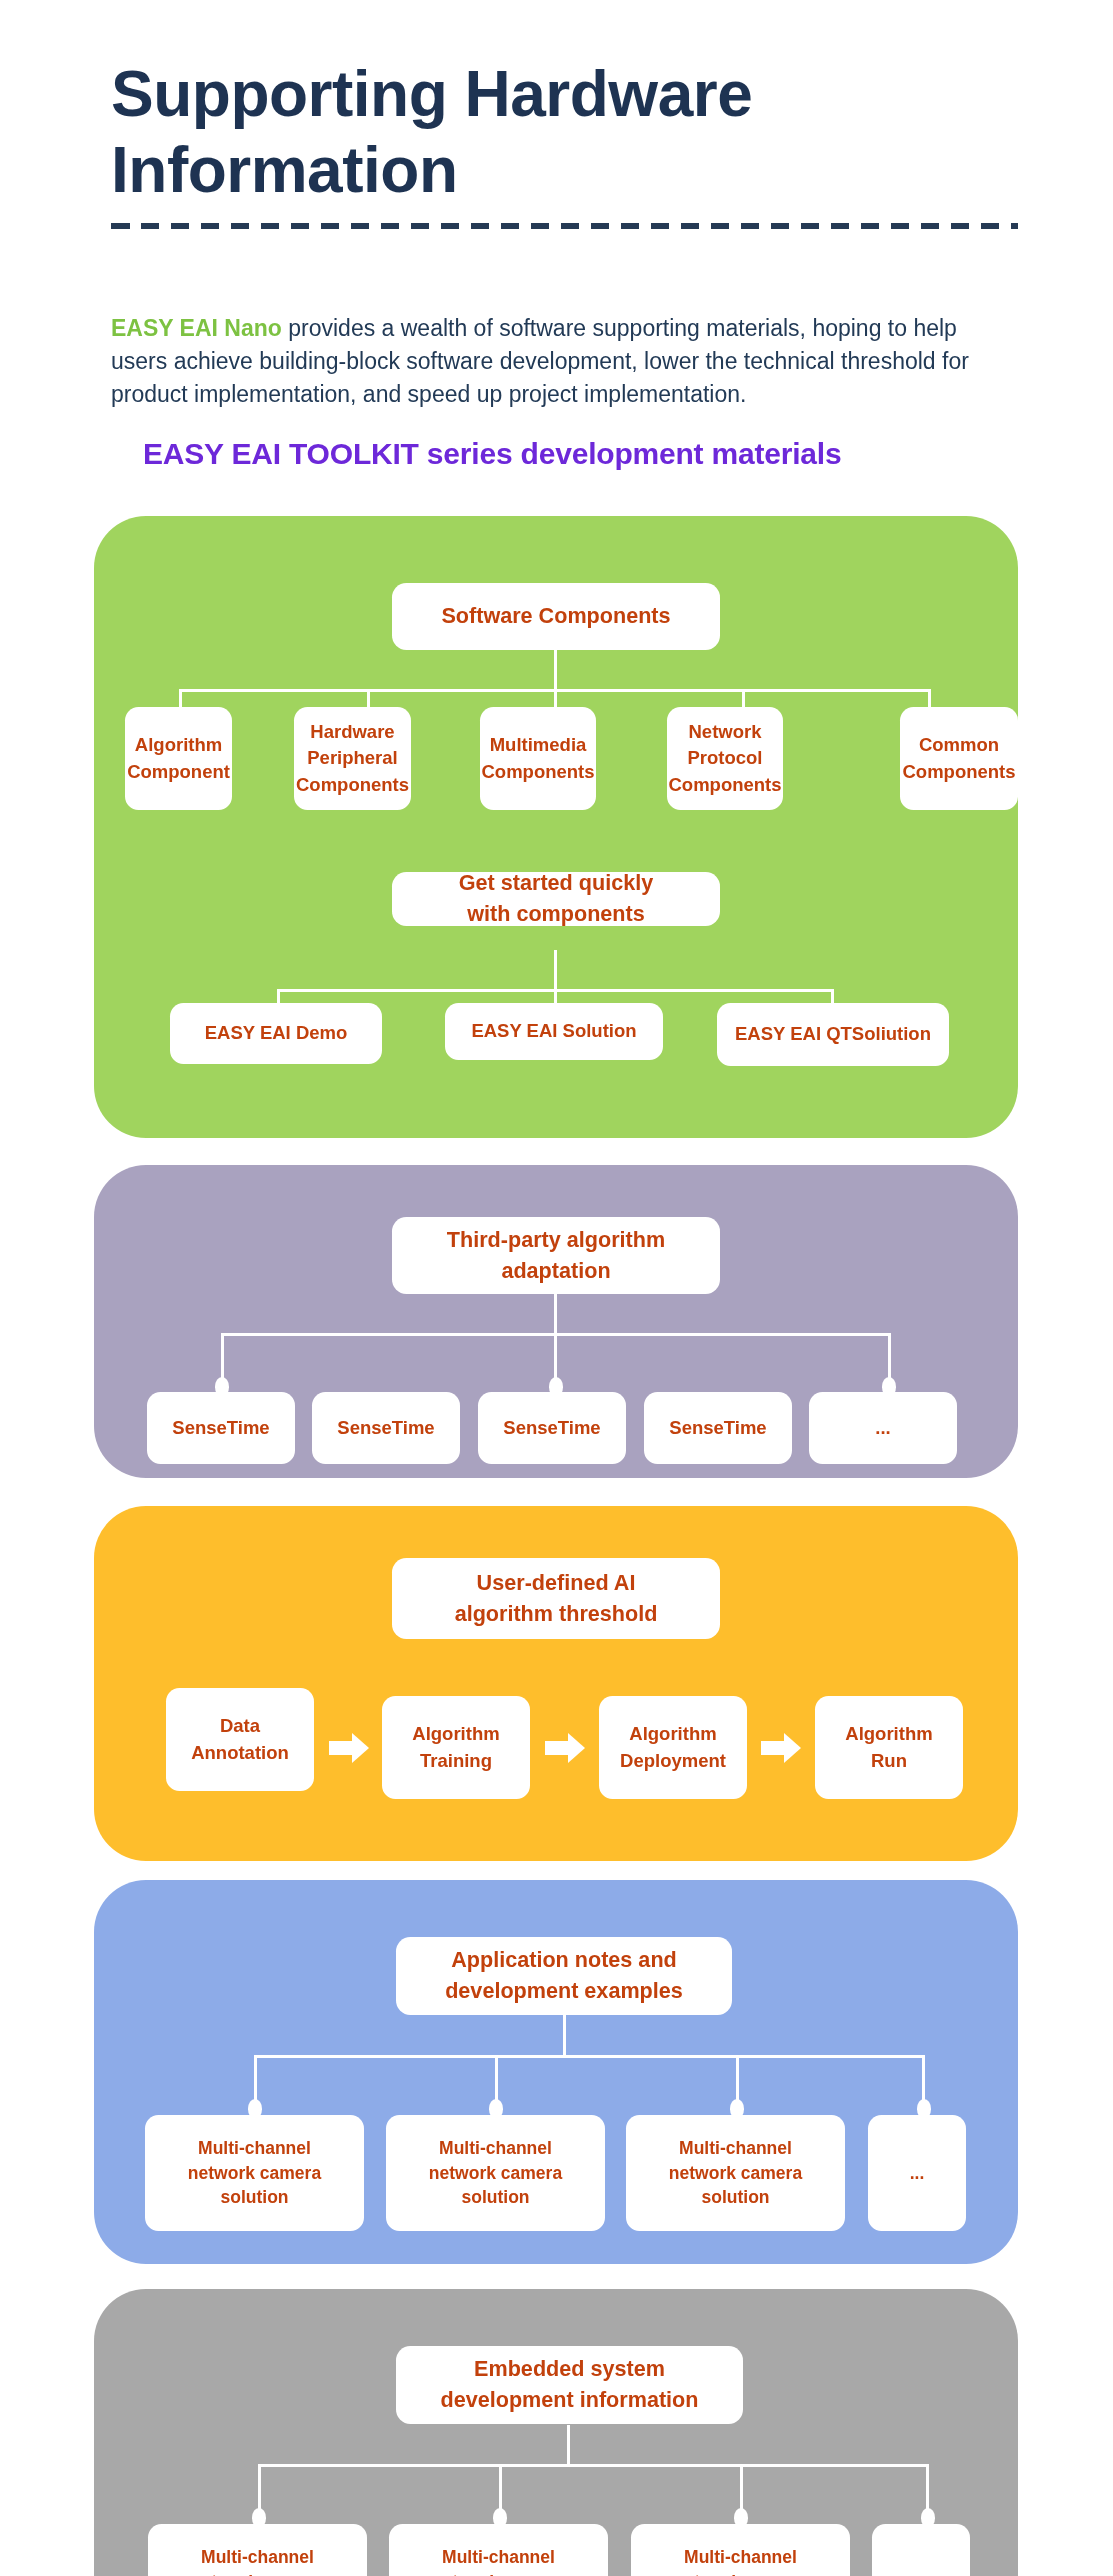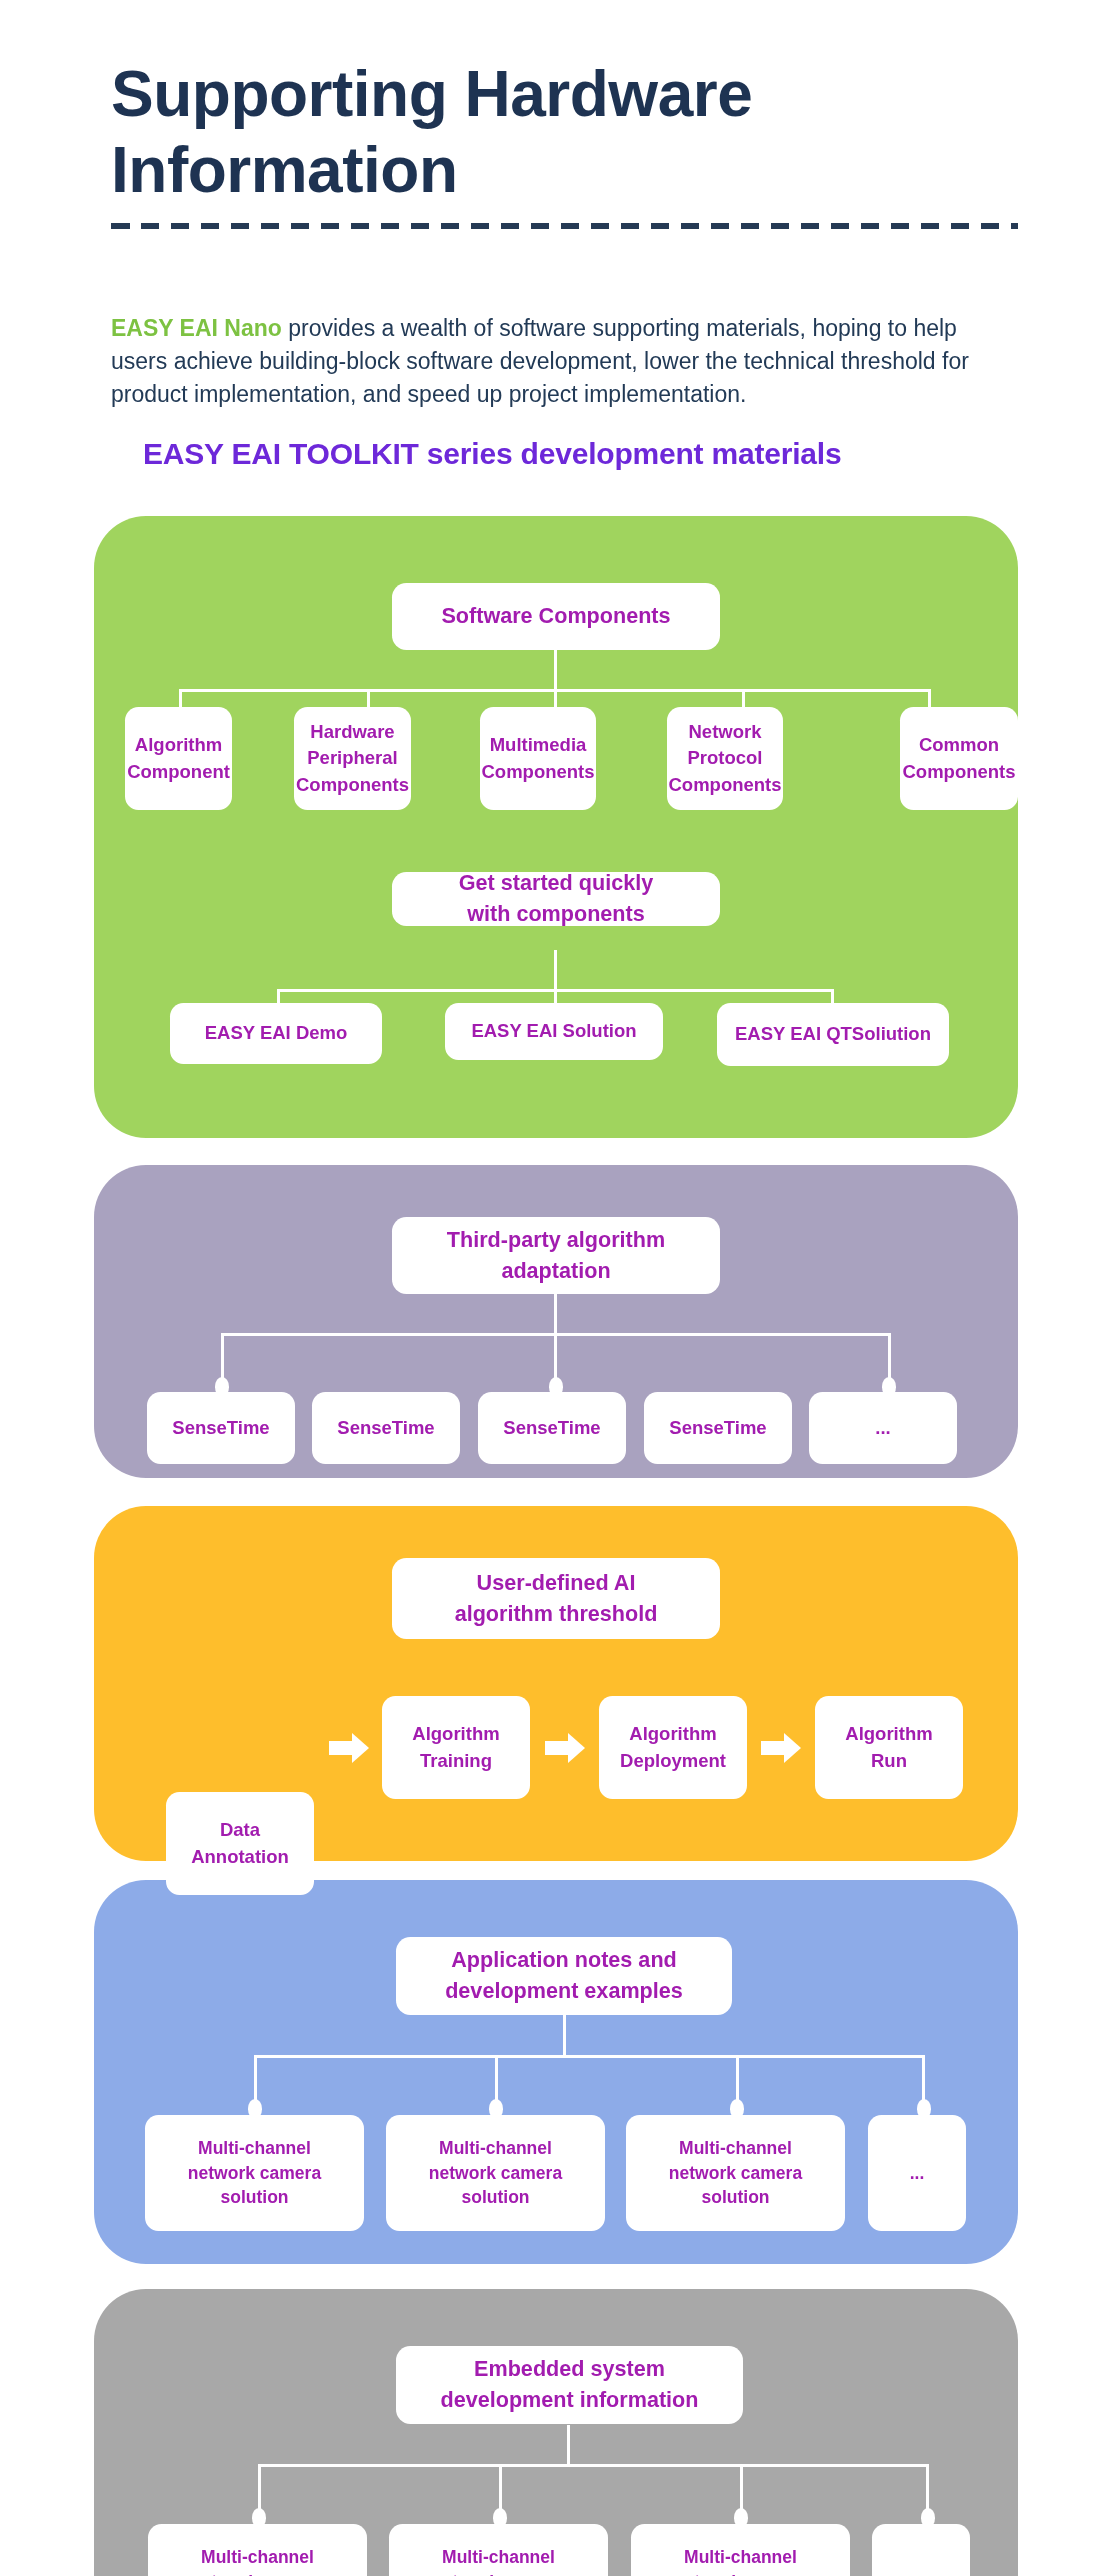--- a/index.html
+++ b/index.html
@@ -90,21 +90,21 @@
   .panel-purple { top: 1165px; height: 313px;  background: #a9a2bf; }
   .panel-orange { top: 1506px; height: 355px;  background: #febe2c; }
   .panel-blue   { top: 1880px; height: 384px;  background: #8dabe8; }
   .panel-gray   { top: 2289px; height: 397px;  background: #a8a8a8; }
 
   
   .card {
     position: absolute;
     background: #ffffff;
     border-radius: 13.4px;
-    color: #a21caf;
+    color: #c2410c;
     font-weight: 700;
     display: flex;
     align-items: center;
     justify-content: center;
     text-align: center;
     box-sizing: border-box;
     padding: 4.1px 7.2px;
     line-height: 1.42;
     z-index: 3;
   }
@@ -275,21 +275,21 @@
     <span class="txt">...</span>
   </div>
 
   <div class="panel panel-orange"></div>
 
   <div class="card root" style="left:392px; top:1558px; width:328px; height:81px;">
     <span class="txt">User-defined AI
 algorithm threshold</span>
   </div>
 
-  <div class="card leaf" style="left:166px; top:1792px; width:148px; height:103px;">
+  <div class="card leaf" style="left:166px; top:1688px; width:148px; height:103px;">
     <span class="txt">Data
 Annotation</span>
   </div>
   <div class="arrow" style="left:329px; top:1733px; width:41px; height:30px;">
     <div class="shaft"></div>
       <div class="head"></div>
   </div>
   <div class="card leaf" style="left:382px; top:1696px; width:148px; height:103px;">
     <span class="txt">Algorithm
 Training</span>

